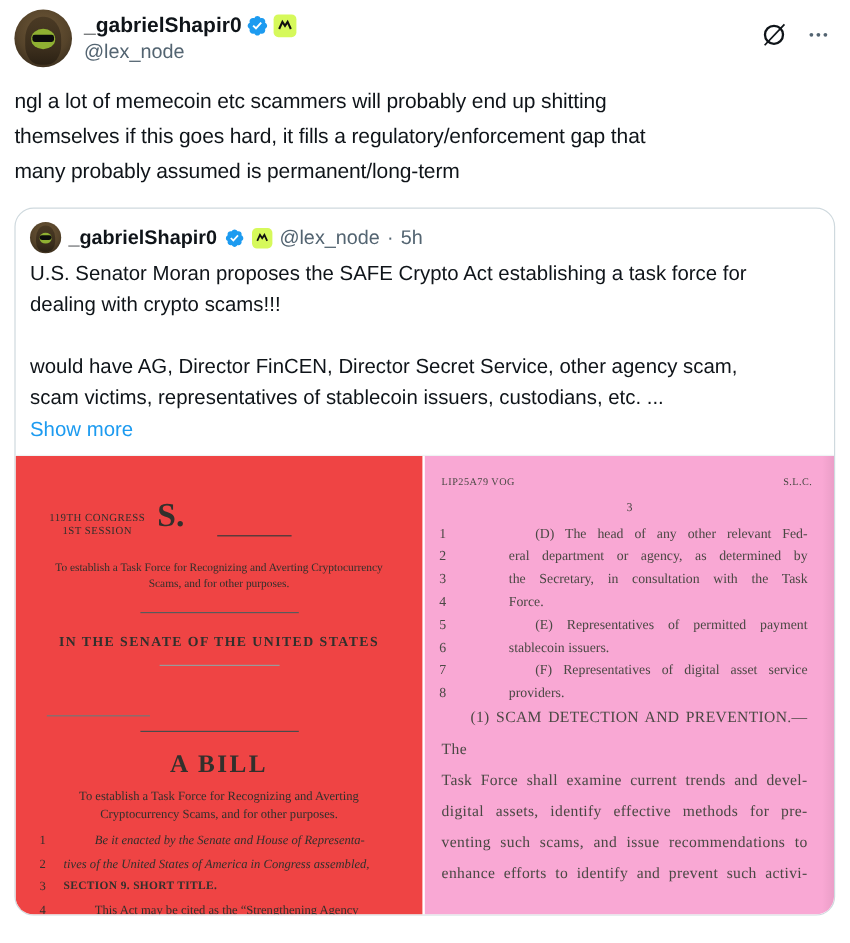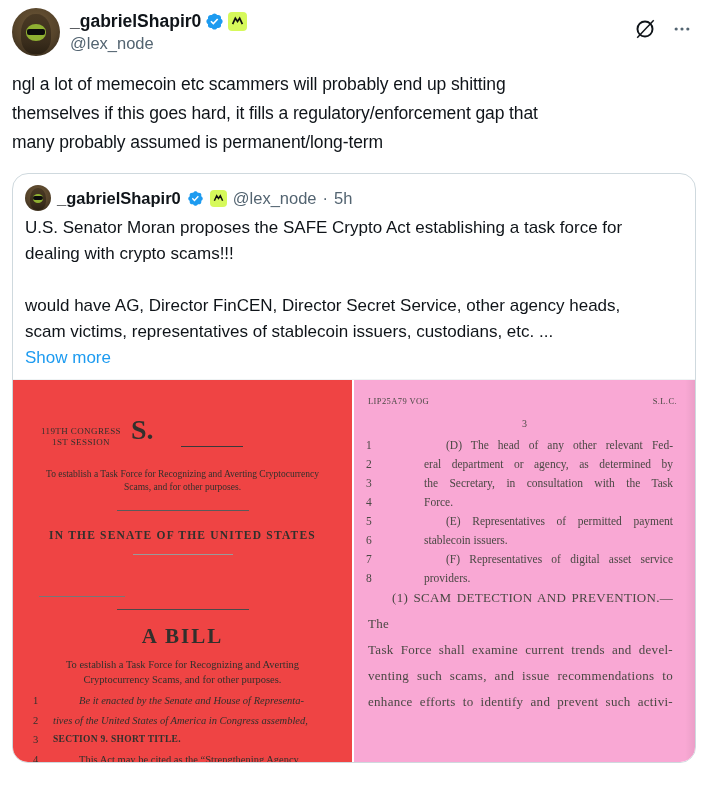--- a/index.html
+++ b/index.html
@@ -154,21 +154,21 @@
       <span class="q-meta">·</span>
       <span class="q-meta">5h</span>
     </div>
 
     <div class="q-text">
       <div class="para1">
         <div>U.S. Senator Moran proposes the SAFE Crypto Act establishing a task force for</div>
         <div>dealing with crypto scams!!!</div>
       </div>
       <div class="para2">
-        <div>would have AG, Director FinCEN, Director Secret Service, other agency heads,</div>
+        <div>would have AG, Director FinCEN, Director Secret Service, other agency scam,</div>
         <div>scam victims, representatives of stablecoin issuers, custodians, etc. ...</div>
       </div>
     </div>
     <span class="show-more">Show more</span>
 
     <div class="q-media">
 
       <div class="doc-page page-left">
         <div class="lp-congress">
           <div>119TH CONGRESS</div>
@@ -246,20 +246,21 @@
             <span class="ltxt">(F) Representatives of digital asset service</span>
           </div>
           <div class="rp-line short">
             <span class="lnum">8</span>
             <span class="ltxt">providers.</span>
           </div>
         </div>
         <div class="rp-para">
           <div class="pline pfirst">(1) SCAM DETECTION AND PREVENTION.—The</div>
           <div class="pline">Task Force shall examine current trends and devel-</div>
+          <div class="pline">digital assets, identify effective methods for pre-</div>
           <div class="pline">venting such scams, and issue recommendations to</div>
           <div class="pline">enhance efforts to identify and prevent such activi-</div>
 
         </div>
       </div>
 
     </div>
   </div>
 
 </div>

